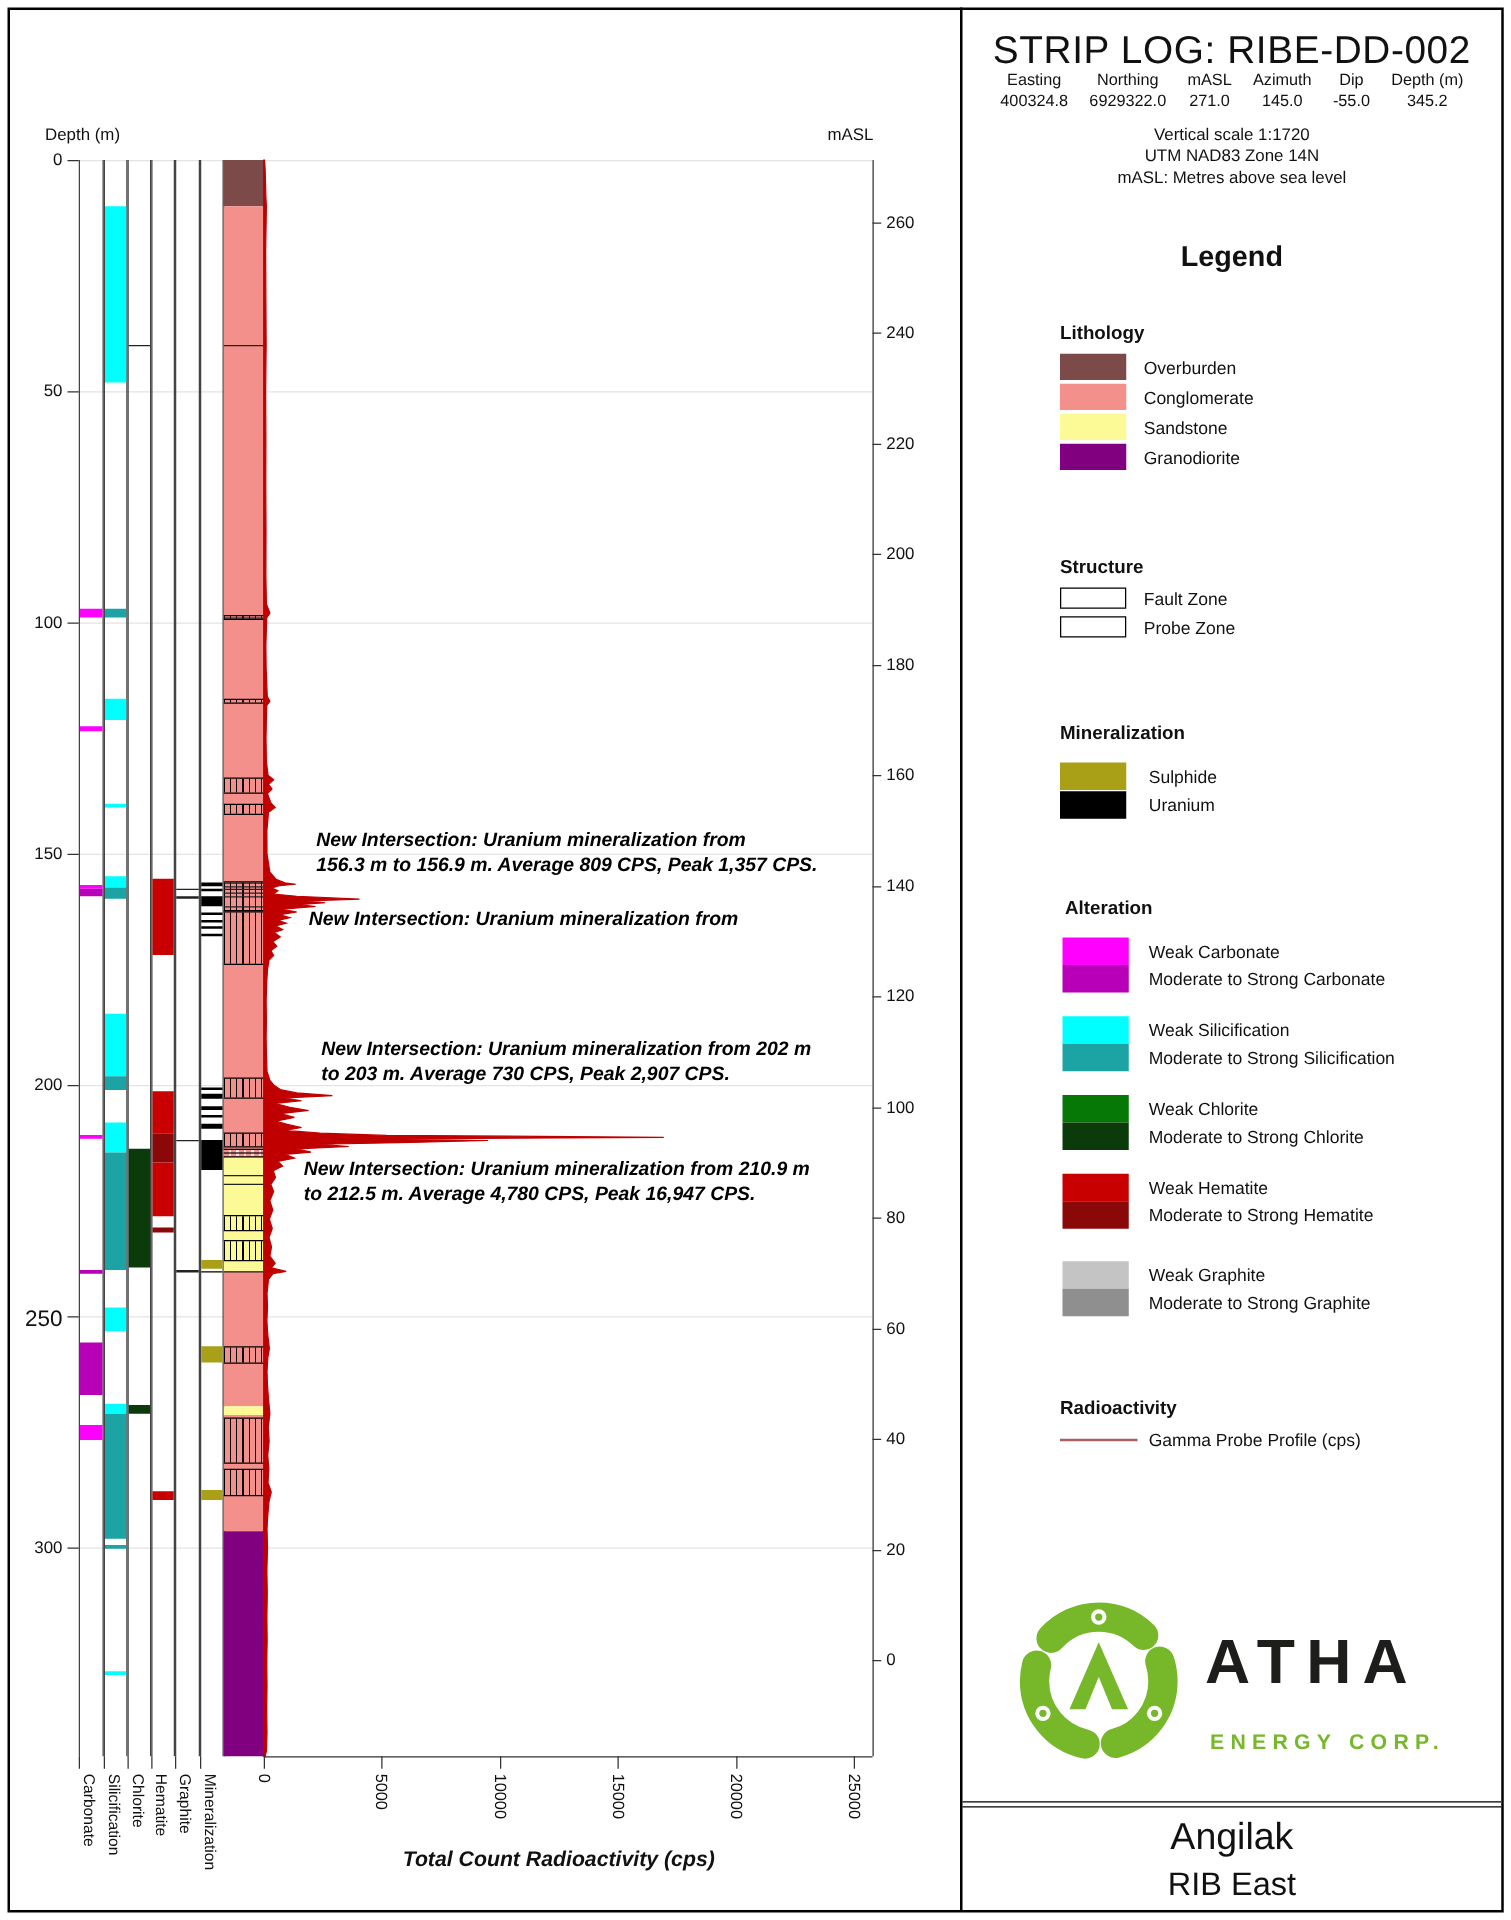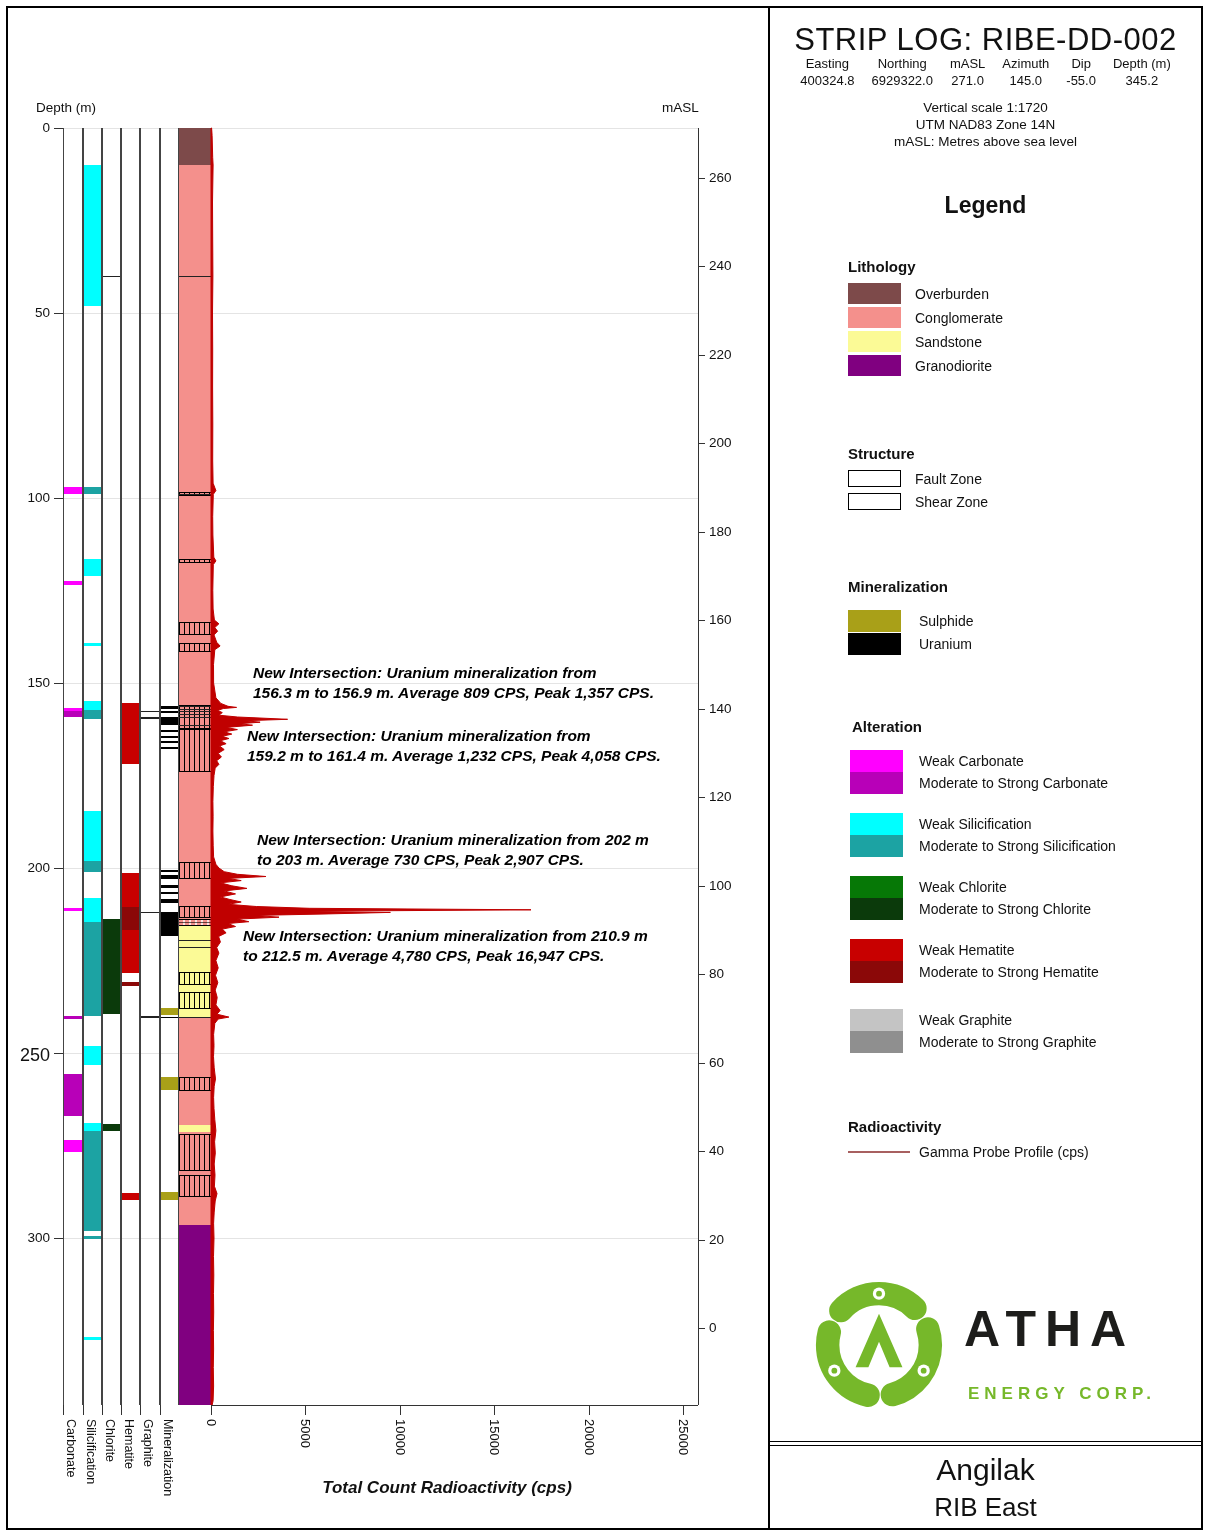--- a/index.html
+++ b/index.html
@@ -201,21 +201,20 @@
       <div style="position: absolute; left: 140px; top: 1405px; width: 1px; height: 10px; background: rgb(51, 51, 51);"></div>
       <div class="vlabel" style="position: absolute; left: 141px; top: 1419px;">Graphite</div>
       <div style="position: absolute; left: 160px; top: 1405px; width: 1px; height: 10px; background: rgb(51, 51, 51);"></div>
       <div class="vlabel" style="position: absolute; left: 161px; top: 1419px;">Mineralization</div>
       <div class="ann" style="position: absolute; left: 253px; top: 663px;">
         <div>New Intersection: Uranium mineralization from</div>
         <div>156.3 m to 156.9 m. Average 809 CPS, Peak 1,357 CPS.</div>
       </div>
       <div class="ann" style="position: absolute; left: 247px; top: 726px;">
         <div>New Intersection: Uranium mineralization from</div>
-        <div>159.2 m to 161.4 m. Average 1,232 CPS, Peak 4,058 CPS.</div>
       </div>
       <div class="ann" style="position: absolute; left: 257px; top: 830px;">
         <div>New Intersection: Uranium mineralization from 202 m</div>
         <div>to 203 m. Average 730 CPS, Peak 2,907 CPS.</div>
       </div>
       <div class="ann" style="position: absolute; left: 243px; top: 926px;">
         <div>New Intersection: Uranium mineralization from 210.9 m</div>
         <div>to 212.5 m. Average 4,780 CPS, Peak 16,947 CPS.</div>
       </div>
     </div>
@@ -290,21 +289,21 @@
 <div class="leg-label" style="position: absolute; left: 915px; top: 286px;">Overburden</div>
 <div style="position: absolute; left: 848px; top: 307px; width: 53px; height: 21px; background: rgb(244, 144, 140);"></div>
 <div class="leg-label" style="position: absolute; left: 915px; top: 310px;">Conglomerate</div>
 <div style="position: absolute; left: 848px; top: 331px; width: 53px; height: 21px; background: rgb(251, 250, 150);"></div>
 <div class="leg-label" style="position: absolute; left: 915px; top: 334px;">Sandstone</div>
 <div style="position: absolute; left: 848px; top: 355px; width: 53px; height: 21px; background: rgb(128, 0, 128);"></div>
 <div class="leg-label" style="position: absolute; left: 915px; top: 358px;">Granodiorite</div>
 <div class=" pat-fault" style="position: absolute; left: 848px; top: 470px; width: 53px; height: 17px; background: rgb(255, 255, 255); border: 1px solid rgb(0, 0, 0);"></div>
 <div class="leg-label" style="position: absolute; left: 915px; top: 471px;">Fault Zone</div>
 <div class=" pat-shear" style="position: absolute; left: 848px; top: 493px; width: 53px; height: 17px; background: rgb(255, 255, 255); border: 1px solid rgb(0, 0, 0);"></div>
-<div class="leg-label" style="position: absolute; left: 915px; top: 494px;">Shear Zone</div>
+<div class="leg-label" style="position: absolute; left: 915px; top: 494px;">Probe Zone</div>
 <div style="position: absolute; left: 848px; top: 610px; width: 53px; height: 22px; background: rgb(169, 160, 24);"></div>
 <div class="leg-label" style="position: absolute; left: 919px; top: 613px;">Sulphide</div>
 <div style="position: absolute; left: 848px; top: 633px; width: 53px; height: 22px; background: rgb(0, 0, 0);"></div>
 <div class="leg-label" style="position: absolute; left: 919px; top: 636px;">Uranium</div>
 <div style="position: absolute; left: 850px; top: 750px; width: 53px; height: 22px; background: rgb(255, 0, 255);"></div>
 <div style="position: absolute; left: 850px; top: 772px; width: 53px; height: 22px; background: rgb(184, 0, 184);"></div>
 <div class="leg-label" style="position: absolute; left: 919px; top: 753px;">Weak Carbonate</div>
 <div class="leg-label" style="position: absolute; left: 919px; top: 775px;">Moderate to Strong Carbonate</div>
 <div style="position: absolute; left: 850px; top: 813px; width: 53px; height: 22px; background: rgb(0, 255, 255);"></div>
 <div style="position: absolute; left: 850px; top: 835px; width: 53px; height: 22px; background: rgb(28, 163, 163);"></div>

